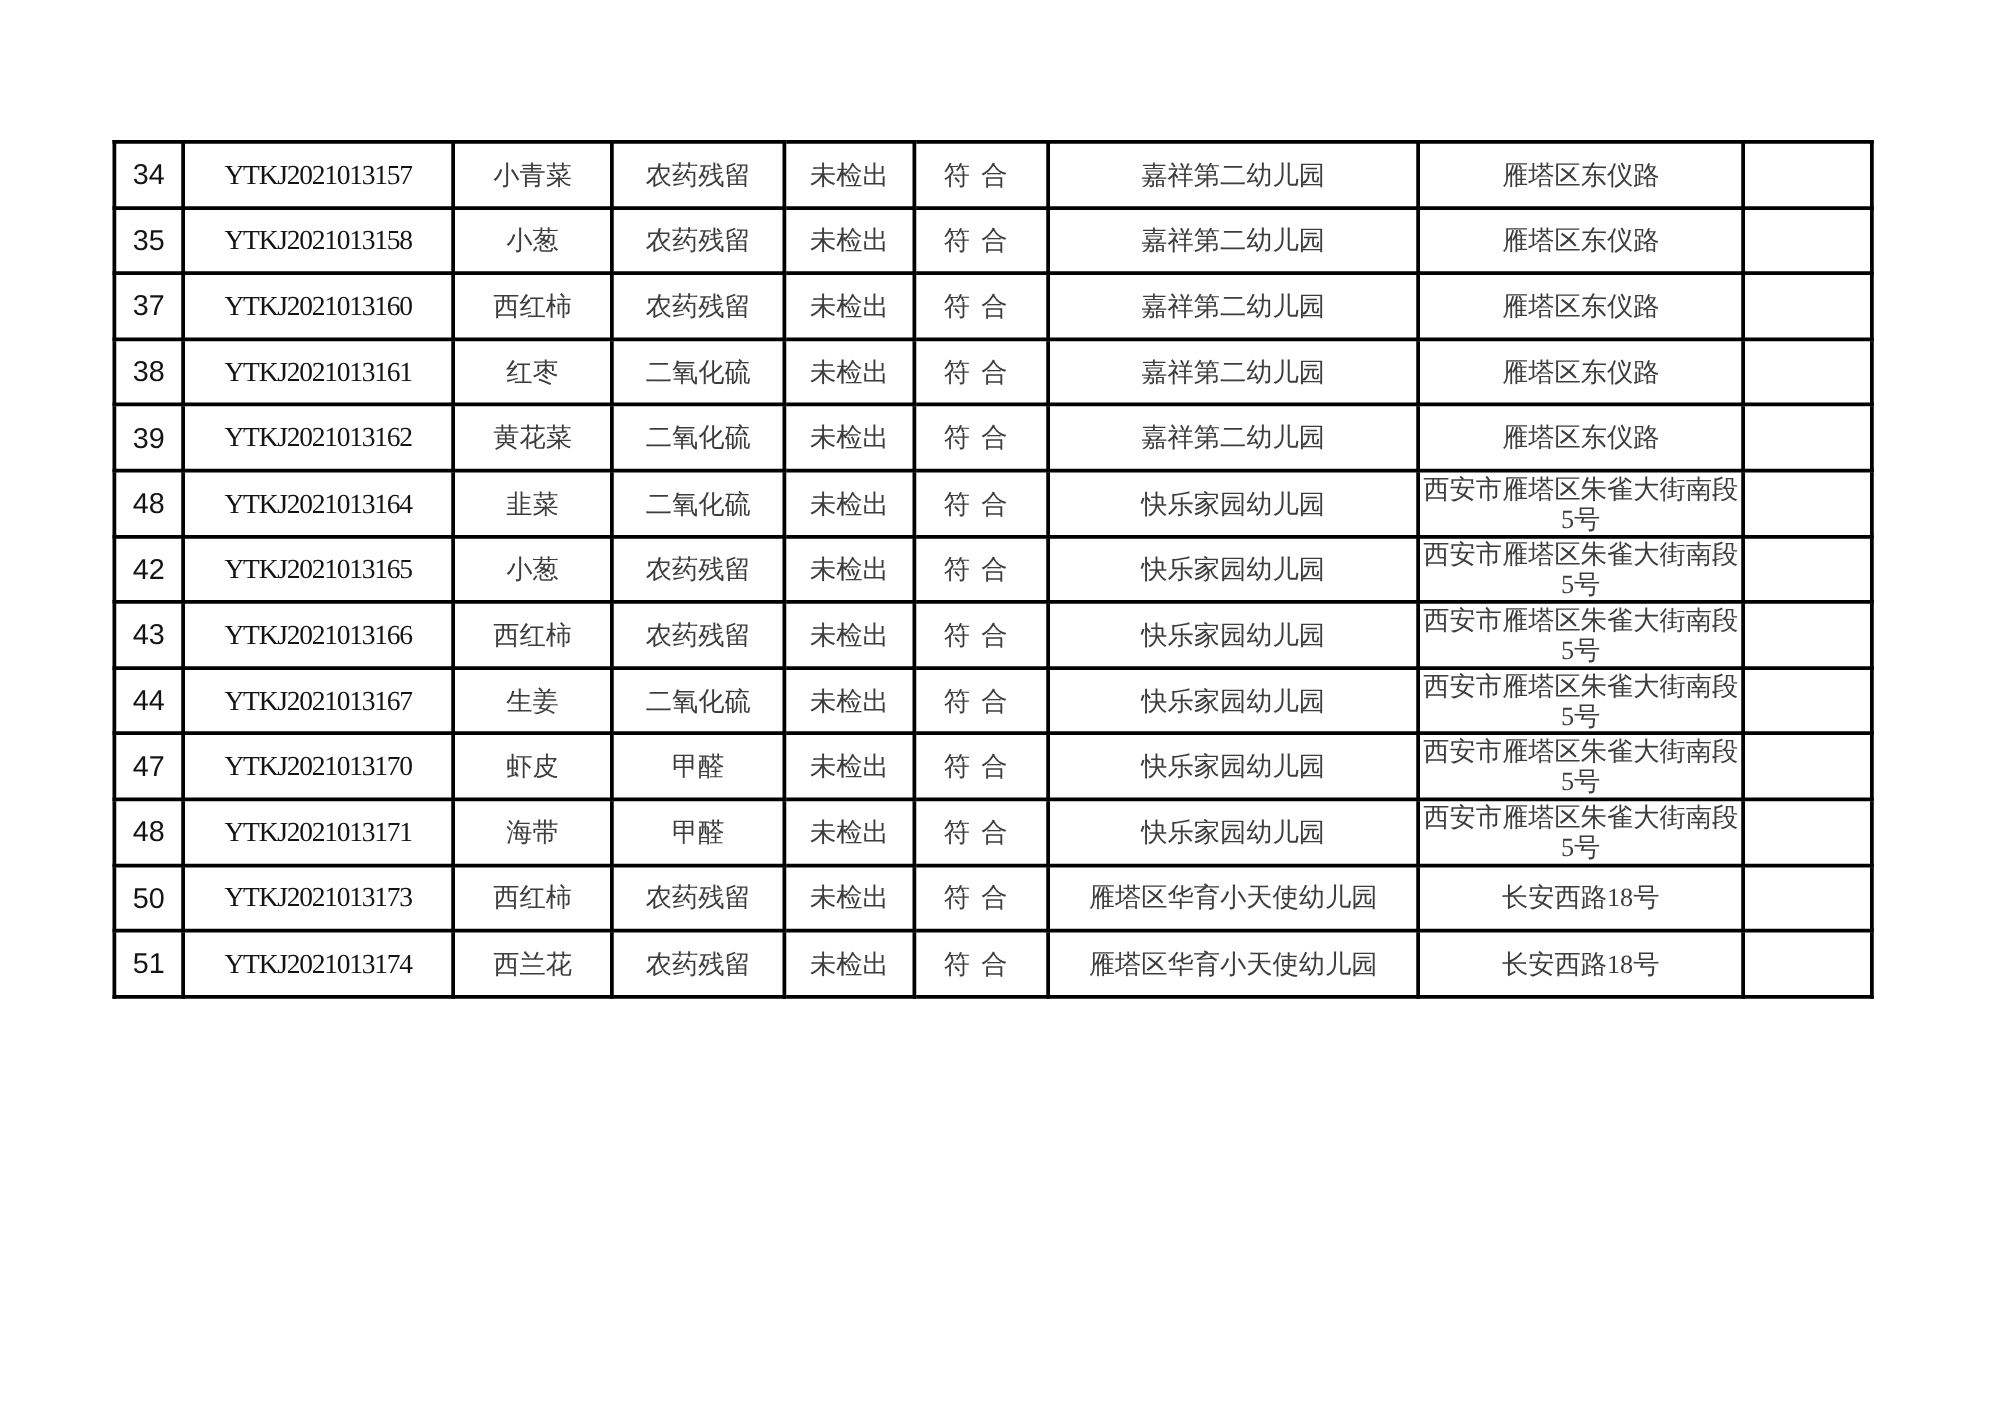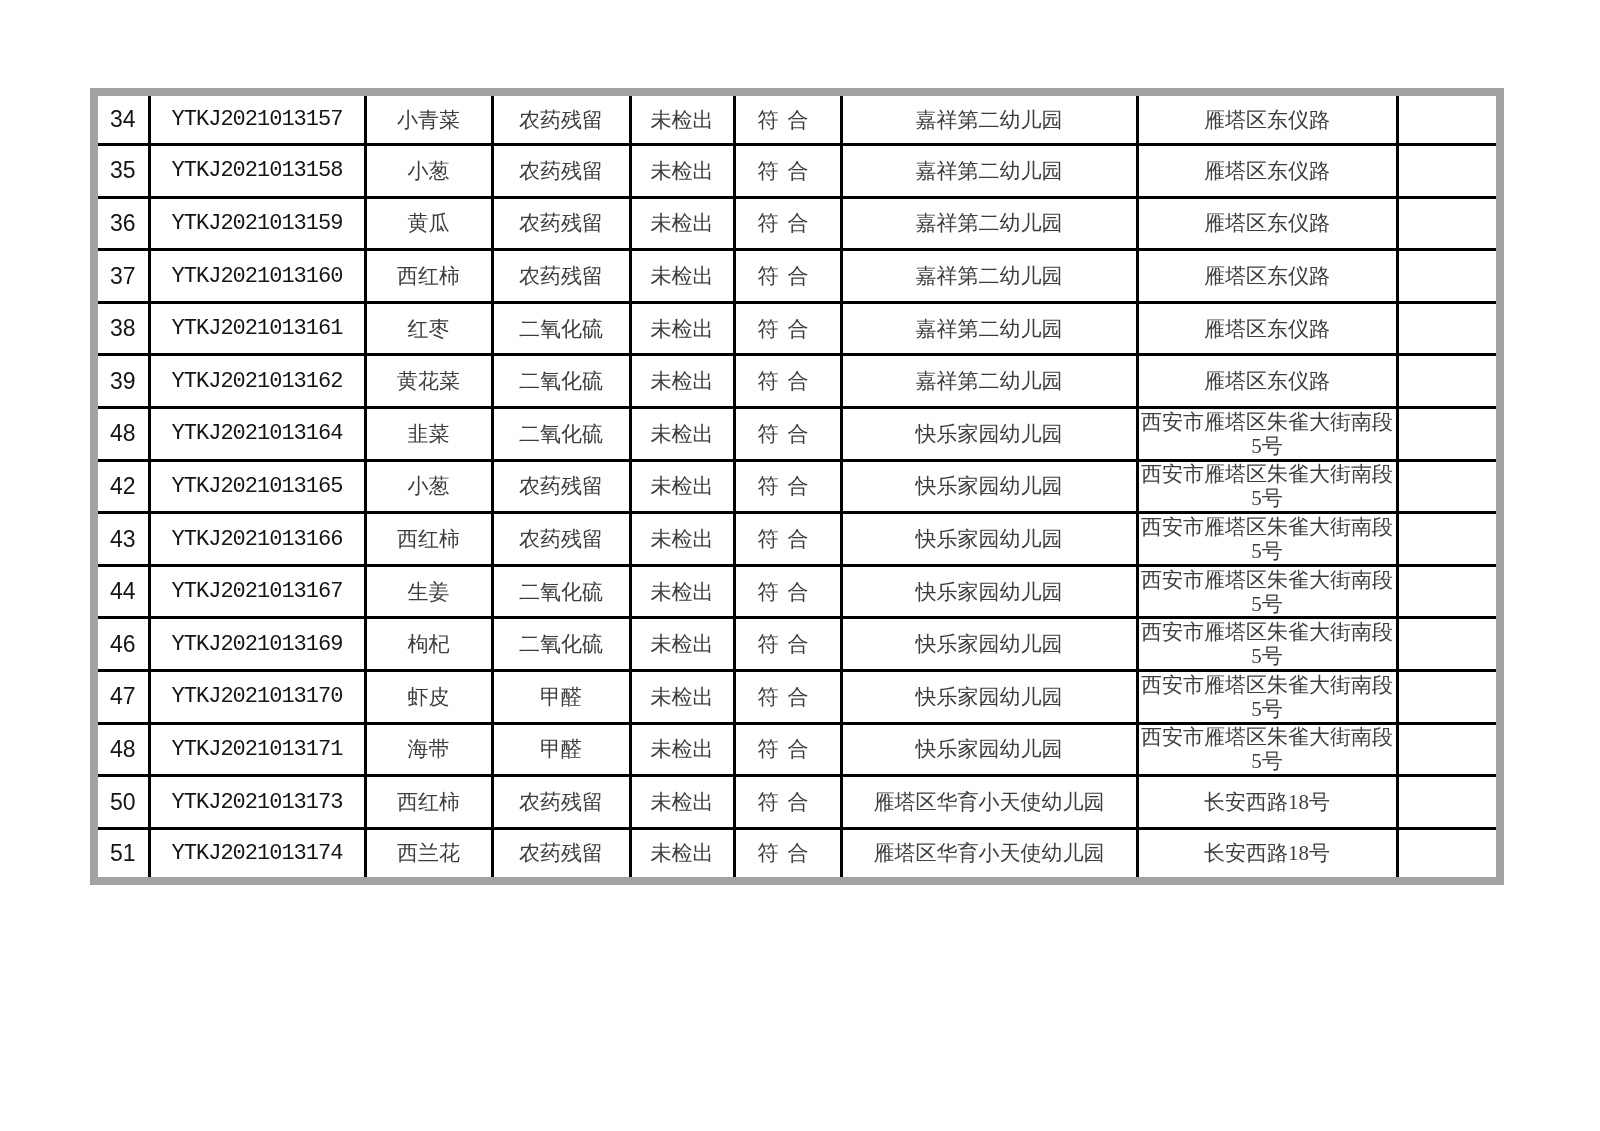--- a/index.html
+++ b/index.html
@@ -11,44 +11,44 @@
     position: relative;
     width: 1600px;
     height: 1131px;
     background: #ffffff;
     overflow: hidden;
     font-family: "Liberation Sans", sans-serif;
   }
   table.report-table {
     position: absolute;
     left: 90px;
-    top: 88px;
+    top: 112px;
     width: 1406px;
     table-layout: fixed;
     border-collapse: collapse;
-    border: 8px solid #a3a3a3;
+    border: 2px solid #a3a3a3;
     padding-left: 32px;
   }
   table.report-table tr {
     height: 52.6px;
   }
   table.report-table td {
     border: 3px solid #000000;
     text-align: center;
     vertical-align: middle;
     padding: 0 2px;
     overflow: hidden;
   }
   td.c-num {
     font-family: "Liberation Sans", "DejaVu Sans", sans-serif;
     font-size: 23px;
     color: #141414;
   }
   td.c-id {
-    font-family: Liberation Mono, monospace;
+    font-family: Liberation Serif, serif;
     font-size: 22px;
     letter-spacing: -1px;
     color: #141414;
   }
   td.c-cn {
     font-family: "Liberation Serif", "DejaVu Serif", serif;
     font-size: 21px;
     color: #3d3d3d;
     line-height: 24px;
   }
@@ -94,31 +94,20 @@
     <td class="c-id">YTKJ2021013158</td>
     <td class="c-cn">小葱</td>
     <td class="c-cn">农药残留</td>
     <td class="c-cn">未检出</td>
     <td class="c-cn c-concl">符合</td>
     <td class="c-cn">嘉祥第二幼儿园</td>
     <td class="c-cn c-addr">雁塔区东仪路</td>
     <td class="c-note"></td>
   </tr>
         <tr>
-    <td class="c-num">36</td>
-    <td class="c-id">YTKJ2021013159</td>
-    <td class="c-cn">黄瓜</td>
-    <td class="c-cn">农药残留</td>
-    <td class="c-cn">未检出</td>
-    <td class="c-cn c-concl">符合</td>
-    <td class="c-cn">嘉祥第二幼儿园</td>
-    <td class="c-cn c-addr">雁塔区东仪路</td>
-    <td class="c-note"></td>
-  </tr>
-        <tr>
     <td class="c-num">37</td>
     <td class="c-id">YTKJ2021013160</td>
     <td class="c-cn">西红柿</td>
     <td class="c-cn">农药残留</td>
     <td class="c-cn">未检出</td>
     <td class="c-cn c-concl">符合</td>
     <td class="c-cn">嘉祥第二幼儿园</td>
     <td class="c-cn c-addr">雁塔区东仪路</td>
     <td class="c-note"></td>
   </tr>
@@ -174,31 +163,20 @@
     <td class="c-cn">未检出</td>
     <td class="c-cn c-concl">符合</td>
     <td class="c-cn">快乐家园幼儿园</td>
     <td class="c-cn c-addr">西安市雁塔区朱雀大街南段5号</td>
     <td class="c-note"></td>
   </tr>
         <tr>
     <td class="c-num">44</td>
     <td class="c-id">YTKJ2021013167</td>
     <td class="c-cn">生姜</td>
-    <td class="c-cn">二氧化硫</td>
-    <td class="c-cn">未检出</td>
-    <td class="c-cn c-concl">符合</td>
-    <td class="c-cn">快乐家园幼儿园</td>
-    <td class="c-cn c-addr">西安市雁塔区朱雀大街南段5号</td>
-    <td class="c-note"></td>
-  </tr>
-        <tr>
-    <td class="c-num">46</td>
-    <td class="c-id">YTKJ2021013169</td>
-    <td class="c-cn">枸杞</td>
     <td class="c-cn">二氧化硫</td>
     <td class="c-cn">未检出</td>
     <td class="c-cn c-concl">符合</td>
     <td class="c-cn">快乐家园幼儿园</td>
     <td class="c-cn c-addr">西安市雁塔区朱雀大街南段5号</td>
     <td class="c-note"></td>
   </tr>
         <tr>
     <td class="c-num">47</td>
     <td class="c-id">YTKJ2021013170</td>

